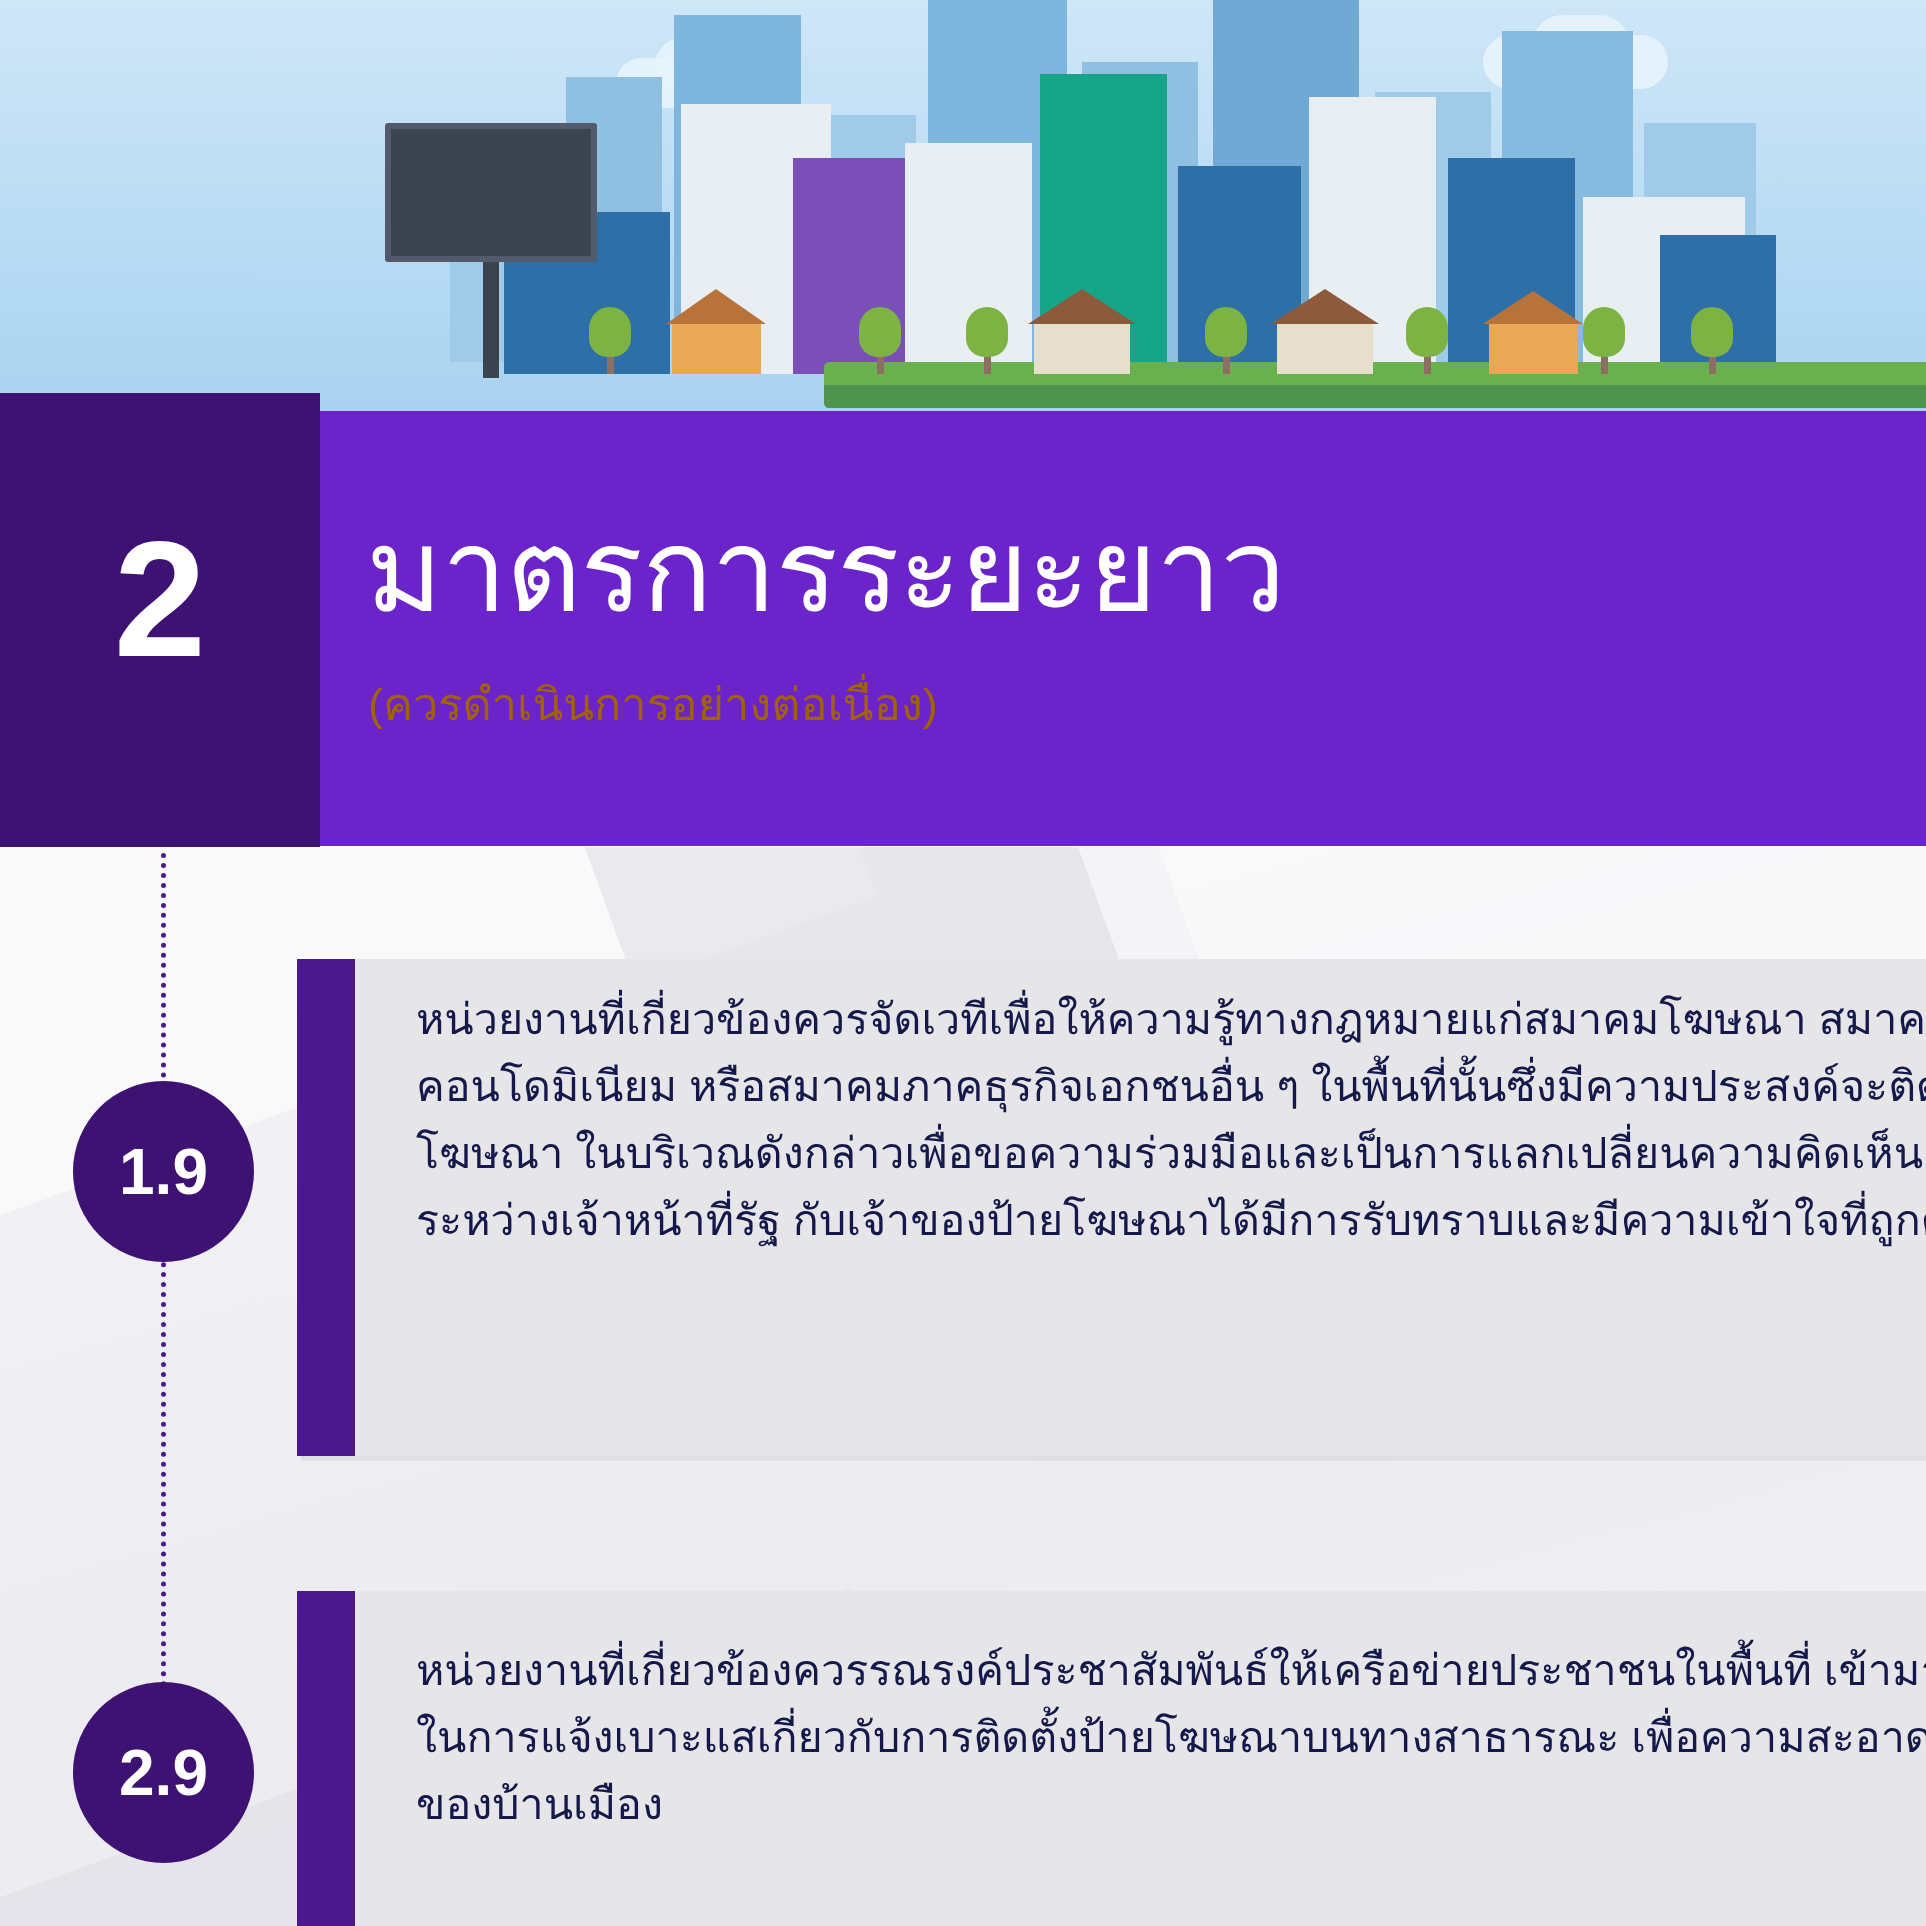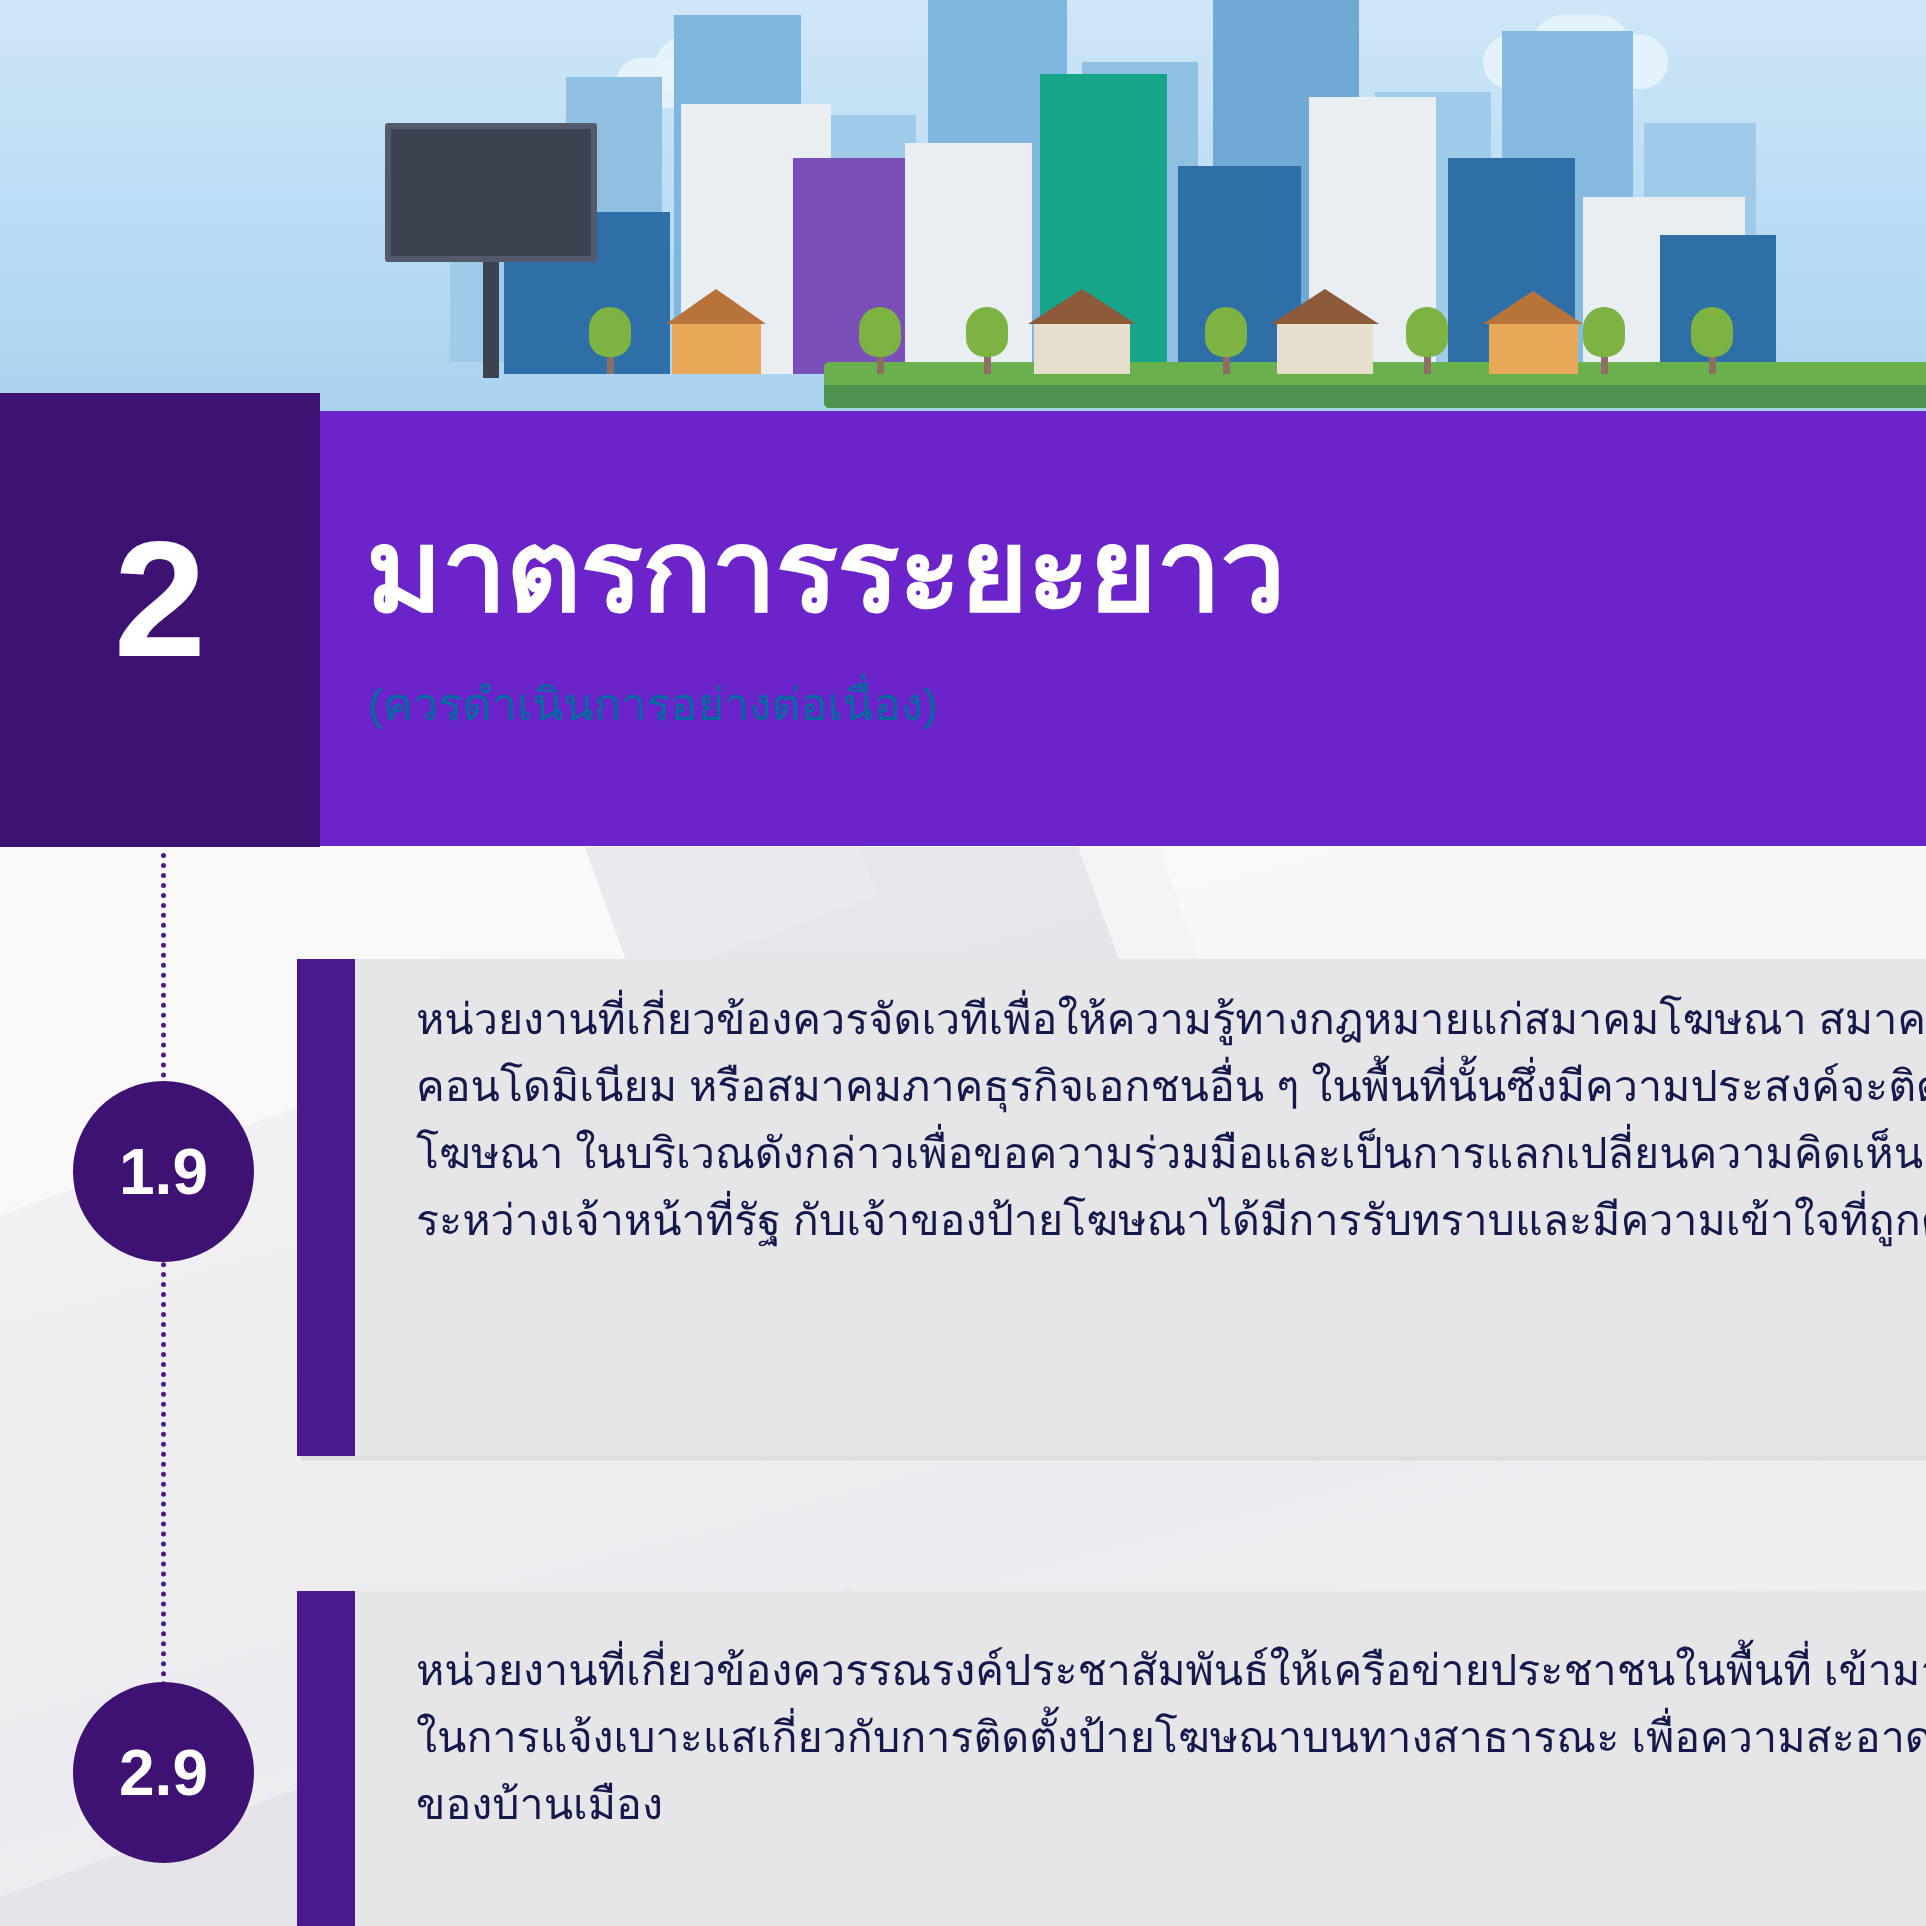--- a/index.html
+++ b/index.html
@@ -39,26 +39,26 @@
     position:absolute;left:0;top:393px;width:320px;height:476px;
     background:#3d1273;
   }
   .banner-number{
     position:absolute;left:0;top:516px;width:320px;
     text-align:center;color:#ffffff;
     font-size:166px;line-height:166px;font-weight:bold;
   }
   .banner-title{
     position:absolute;left:366px;top:508px;
-    color:#ffffff;font-size:116px;line-height:127px;font-weight:bold;
+    color:#ffffff;font-size:116px;line-height:127px;font-weight:normal;
     letter-spacing:-0.8px;
   }
   .banner-sub{
     position:absolute;left:368px;top:678px;
-    color:#0369a1;font-size:45px;line-height:54px;
+    color:#a16207;font-size:45px;line-height:54px;
   }
 
   
   .body-bg{
     position:absolute;left:0;top:847px;width:2318px;height:1471px;
     background:linear-gradient(165deg,#f4f4f6 0%,#ececf0 45%,#f7f7f9 100%);
     overflow:hidden;
   }
   .diag{position:absolute;background:rgba(255,255,255,.55);transform:rotate(-20deg);}
   .diag2{position:absolute;background:rgba(220,220,228,.55);transform:rotate(-20deg);}

